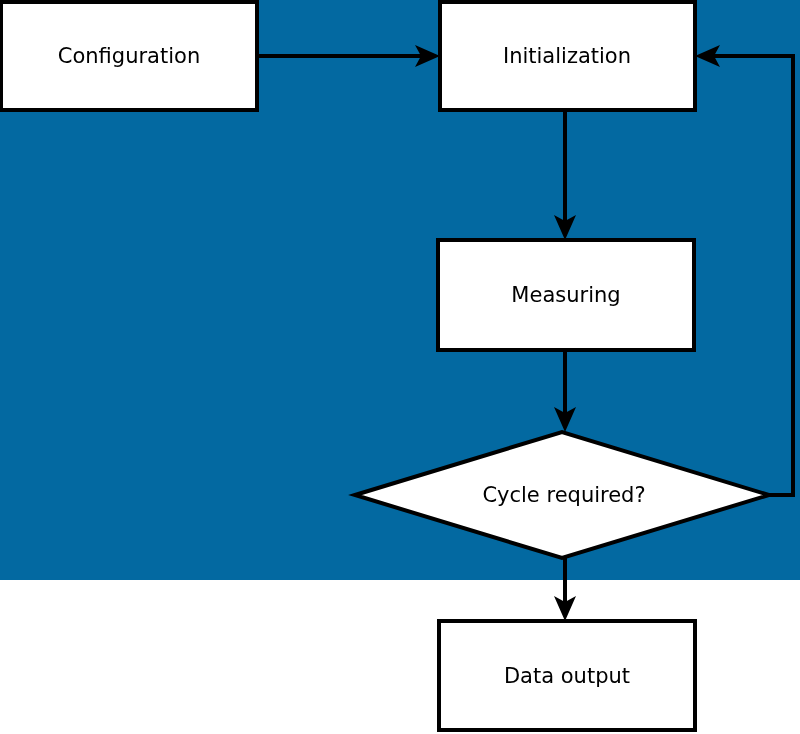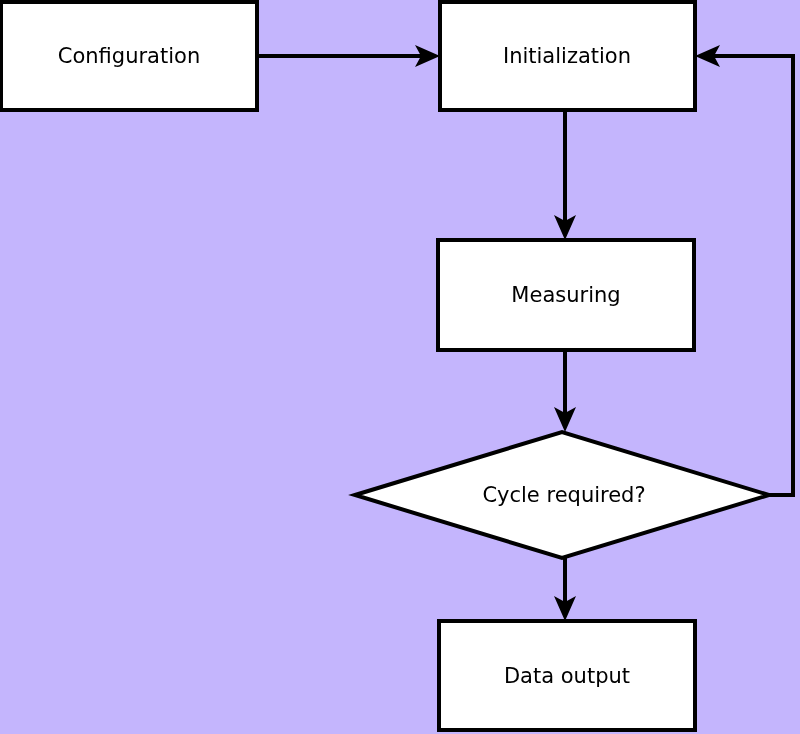--- a/index.html
+++ b/index.html
@@ -10,22 +10,22 @@
   }
   body {
     width: 800px;
     height: 734px;
     overflow: hidden;
     font-family: "DejaVu Sans", "Liberation Sans", sans-serif;
   }
   #diagram-root {
     position: relative;
     width: 800px;
-    height: 734px;
-    background: #c4b5fd;
+    height: 580px;
+    background: #0369a1;
   }
   #flow-svg {
     position: absolute;
     top: 0;
     left: 0;
     width: 800px;
     height: 734px;
     display: block;
   }
   .node-shape {

